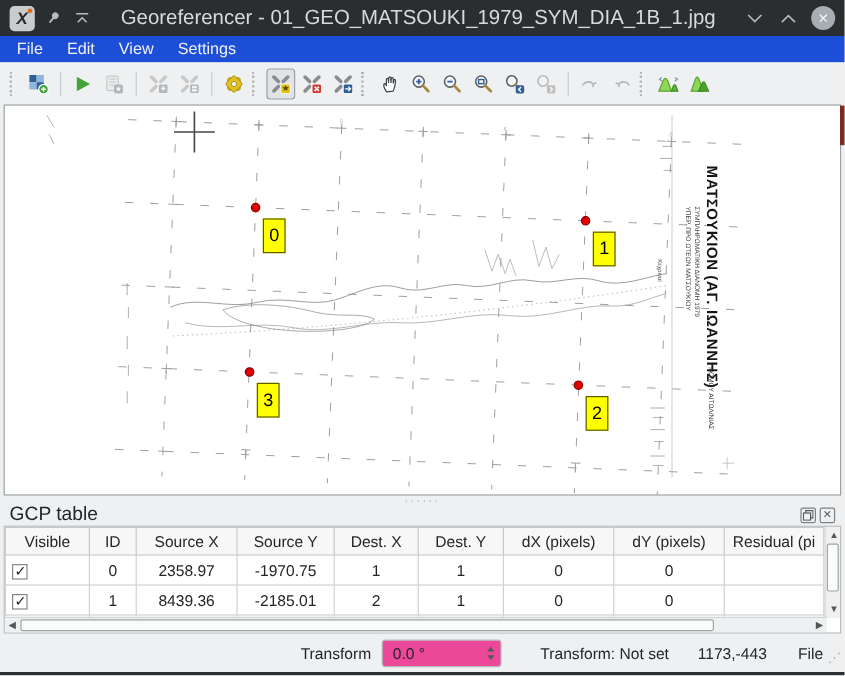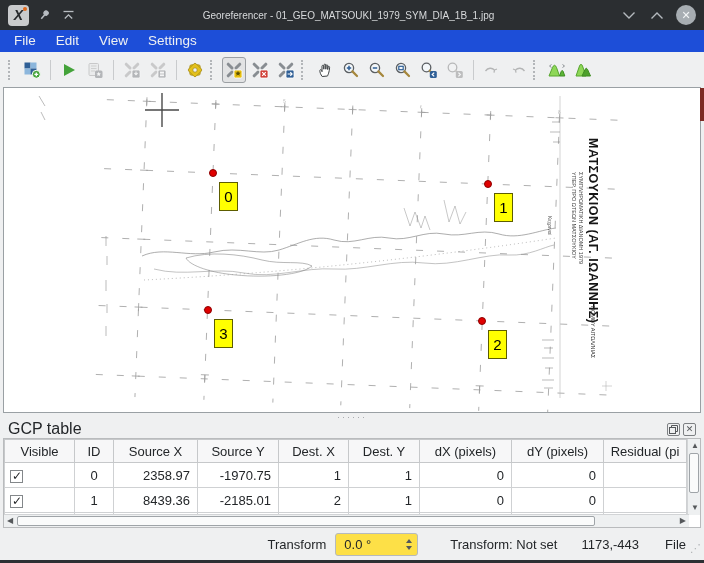--- a/index.html
+++ b/index.html
@@ -9,21 +9,21 @@
 
   
   .titlebar{position:absolute;left:0;top:0;width:704px;height:30px;background:#2b2e31;
             display:flex;align-items:center;padding:0 8px;}
   .tb-left{display:flex;align-items:center;gap:6px;}
   .appicon{width:21px;height:21px;background:#c9cbcd;border-radius:4px;display:flex;
            align-items:center;justify-content:center;font-weight:bold;font-style:italic;
            font-size:14px;color:#26292c;position:relative;}
   .appicon i{position:absolute;right:2px;top:2px;width:4px;height:4px;border-radius:50%;background:#e06a1d;}
   .tb-tool{width:18px;height:18px;display:flex;align-items:center;justify-content:center;}
-  .tb-title{flex:1;text-align:center;color:#d7d9db;font-size:10px;white-space:nowrap;
+  .tb-title{flex:1;text-align:center;color:#d7d9db;font-size:17px;white-space:nowrap;
             overflow:hidden;text-overflow:ellipsis;padding:0 6px;}
   .tb-right{display:flex;align-items:center;gap:10px;}
   .closebtn{width:20px;height:20px;border-radius:50%;background:#a7adb2;display:flex;
             align-items:center;justify-content:center;color:#f4f6f7;font-size:11px;font-weight:bold;}
 
   
   .menubar{position:absolute;left:0;top:30px;width:704px;height:22px;background:#1d4ed8;
            display:flex;align-items:center;padding-left:4px;}
   .menu-item{color:#f0f1f2;font-size:13.5px;padding:0 10px;line-height:22px;}
 
@@ -59,38 +59,38 @@
            display:flex;align-items:center;justify-content:center;color:#55585b;font-size:9px;}
 
   
   .tableframe{position:absolute;left:3px;top:438px;width:698px;height:90px;background:#fff;
               border:1px solid #b9bbbd;overflow:hidden;}
   .tablearea{position:absolute;left:0;top:0;width:683px;height:75px;overflow:hidden;}
   table{border-collapse:collapse;table-layout:fixed;width:683px;font-size:13px;color:#232629;background:#fff;padding-left:11px;}
   th{height:23px;font-weight:normal;background:#f7f7f8;border:1px solid #c6c8ca;overflow:hidden;
      white-space:nowrap;padding:0 4px;}
   td{height:25px;border:1px solid #cfd1d3;padding:0 7px;overflow:hidden;white-space:nowrap;}
-  td.num{text-align:right;} td.ctr{text-align:center;} td.cb{padding:0 0 0 5px;}
+  td.num{text-align:center;} td.ctr{text-align:center;} td.cb{padding:0 0 0 5px;}
   .chk{display:inline-block;width:13px;height:13px;border:1px solid #83878a;background:#fff;
        position:relative;vertical-align:middle;}
   .chk.on:after{content:"✓";position:absolute;left:1px;top:-2px;font-size:12px;color:#1d1f21;}
   
   .vscroll{position:absolute;right:0;top:0;width:13px;height:76px;background:#eef0f1;border-left:1px solid #d2d4d6;}
   .vthumb{position:absolute;left:1px;top:14px;width:10px;height:40px;background:#fafbfb;
           border:1px solid #9fa4a8;border-radius:2px;}
   .hscroll{position:absolute;left:0;bottom:0;width:685px;height:13px;background:#eef0f1;border-top:1px solid #d2d4d6;}
   .hthumb{position:absolute;left:13px;top:1px;width:578px;height:10px;background:#fafbfb;
           border:1px solid #9fa4a8;border-radius:2px;}
   .sarrow{position:absolute;font-size:8px;color:#55585b;line-height:12px;}
 
   
   .statusbar{position:absolute;left:0;top:528px;width:704px;height:32px;display:flex;
              align-items:center;font-size:13px;color:#232629;padding:0 18px 0 14px;}
   .sb-label{margin-left:auto;}
-  .spinbox{margin-left:9px;width:83px;height:23px;background:#fde047;border:1px solid #b6babd;
+  .spinbox{margin-left:9px;width:100px;height:23px;background:#ec4899;border:1px solid #b6babd;
            border-radius:3px;display:flex;align-items:stretch;}
   .spinval{flex:1;display:flex;align-items:center;padding-left:8px;}
   .spinbtns{width:17px;display:flex;flex-direction:column;align-items:center;justify-content:center;gap:3px;}
   .arr-up{width:0;height:0;border-left:3.5px solid transparent;border-right:3.5px solid transparent;
           border-bottom:4.5px solid #55585b;}
   .arr-dn{width:0;height:0;border-left:3.5px solid transparent;border-right:3.5px solid transparent;
           border-top:4.5px solid #55585b;}
   .sb-transform{margin-left:32px;} .sb-coords{margin-left:24px;} .sb-crs{margin-left:26px;}
   .grip{position:absolute;right:3px;bottom:5px;color:#b0b3b6;font-size:11px;}
   .bottomframe{position:absolute;left:0;bottom:0;width:704px;height:3px;background:#2c2f33;}

